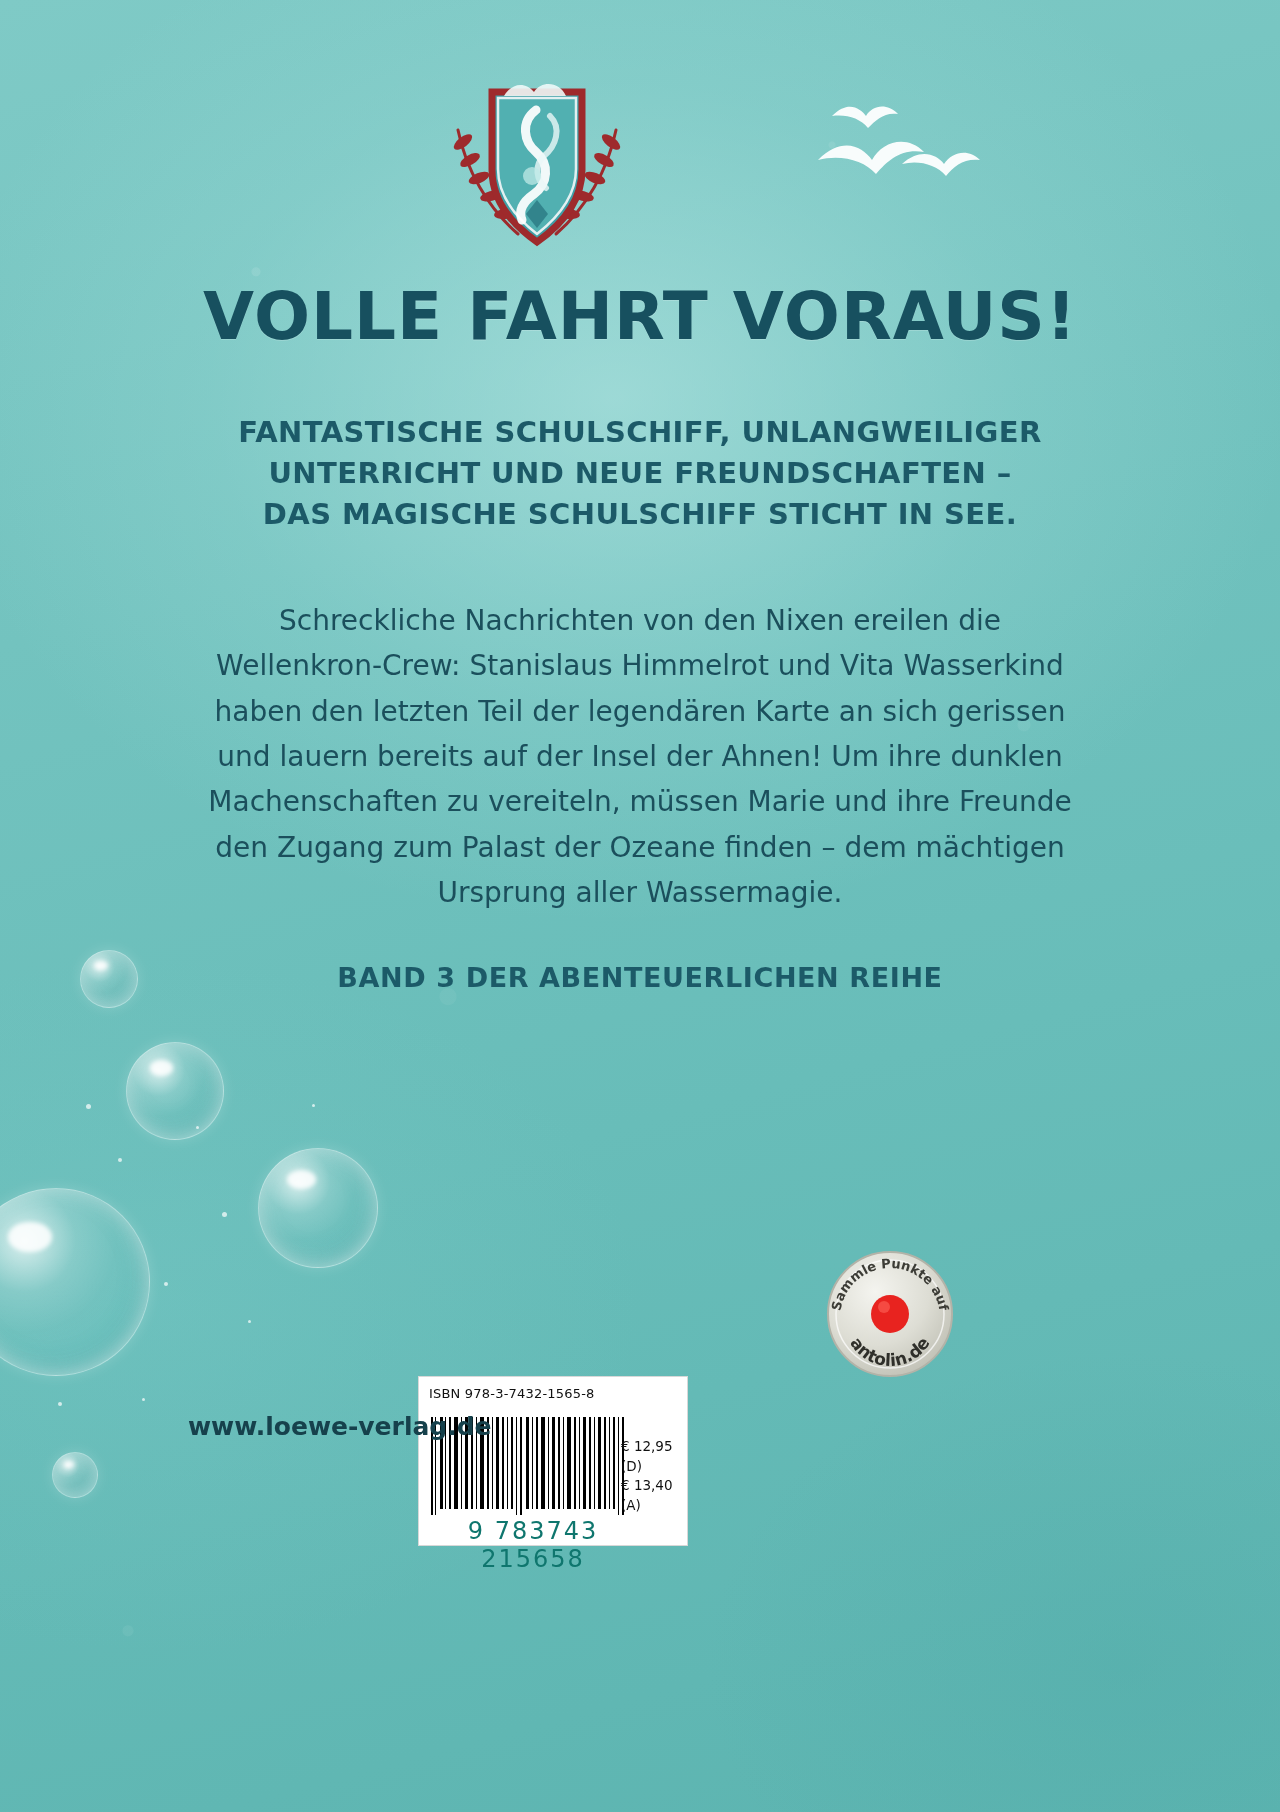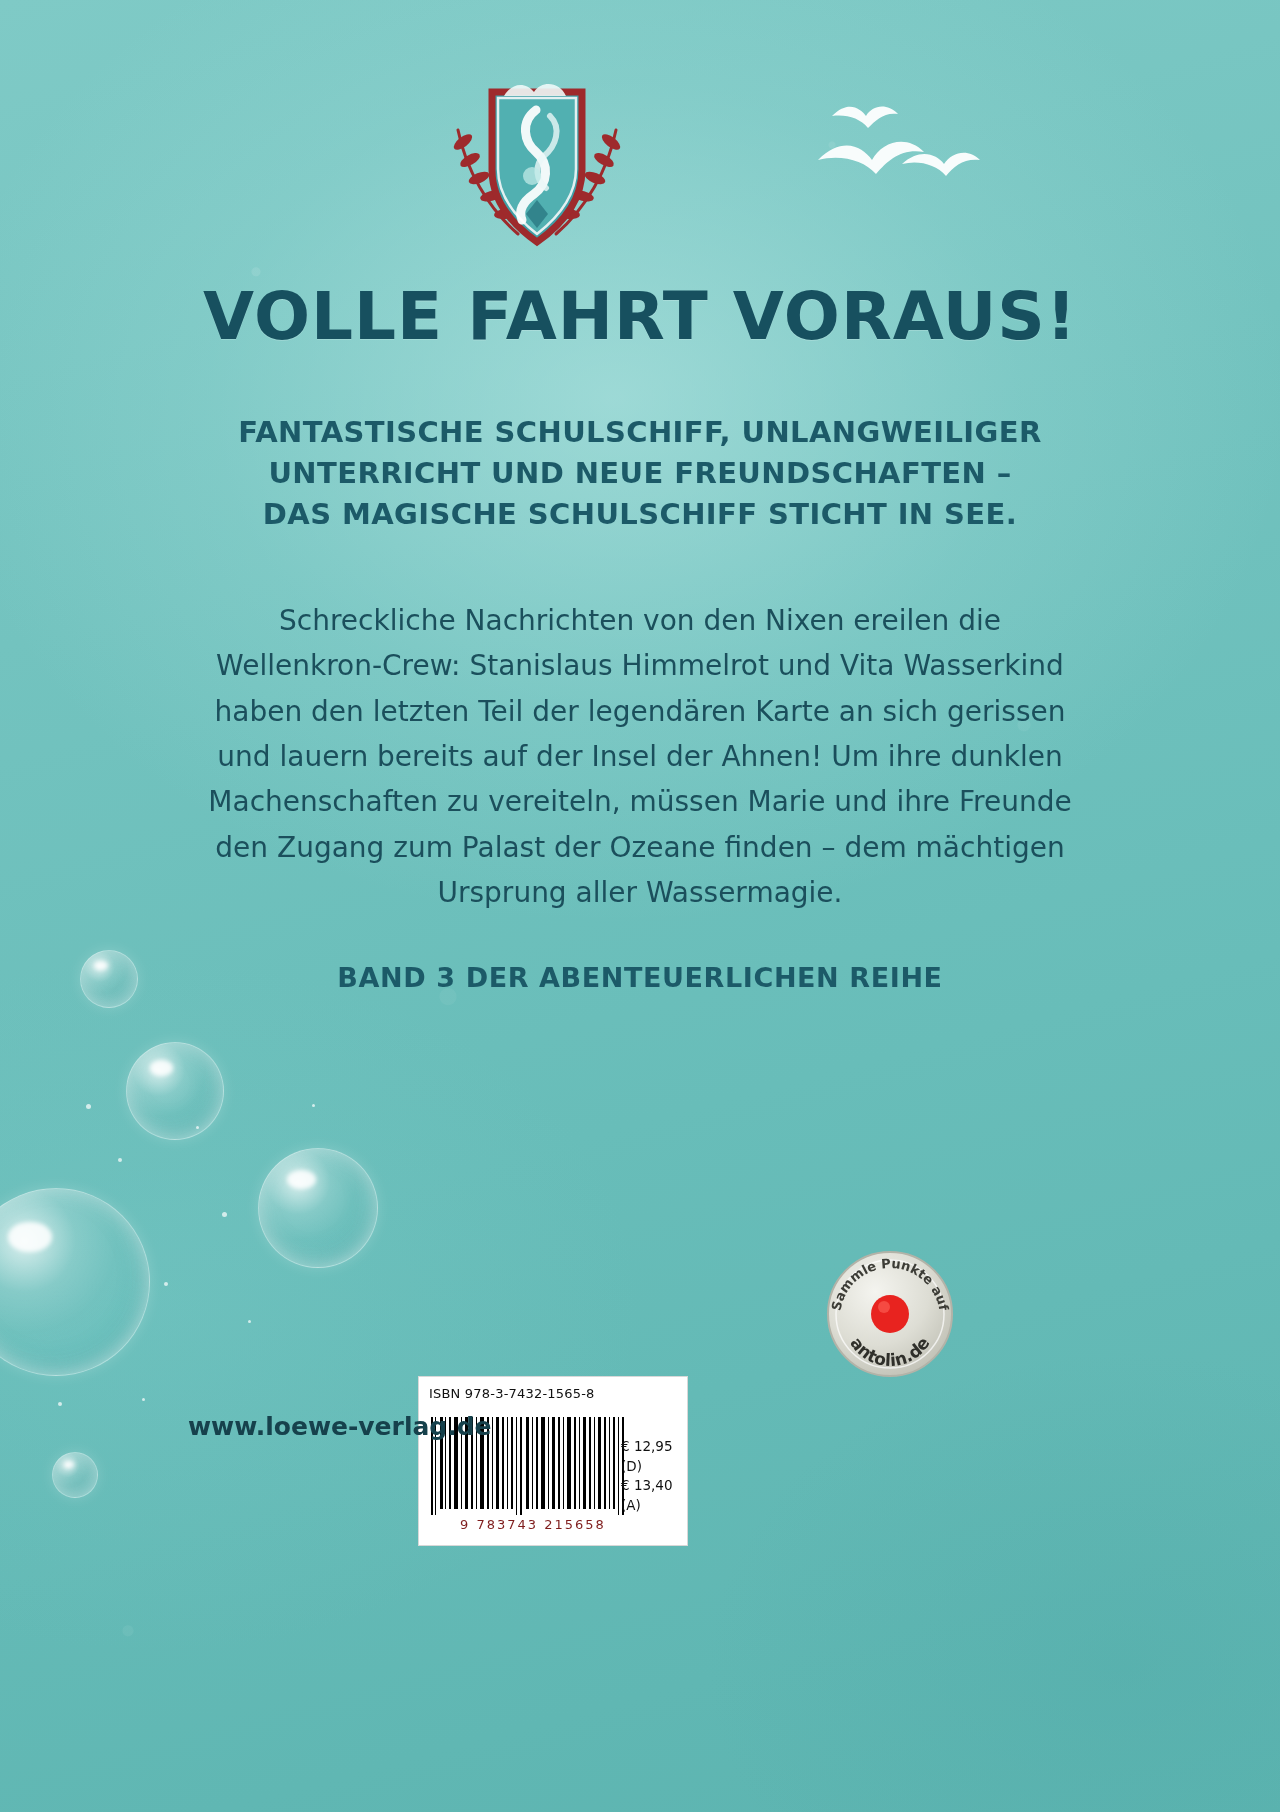--- a/index.html
+++ b/index.html
@@ -184,23 +184,23 @@
     width: 200px;
     height: 98px;
   }
   .ean-digits {
     position: absolute;
     left: 6px;
     top: 140px;
     width: 216px;
     text-align: center;
     font-family: "DejaVu Sans", sans-serif;
-    font-size: 13px;
+    font-size: 24px;
     letter-spacing: 2px;
-    color: #7f1d1d;
+    color: #0f766e;
   }
   .price-box {
     position: absolute;
     right: 8px;
     top: 60px;
     width: 58px;
     font-family: "DejaVu Sans", sans-serif;
     font-size: 13.5px;
     line-height: 1.45;
     color: #111;

